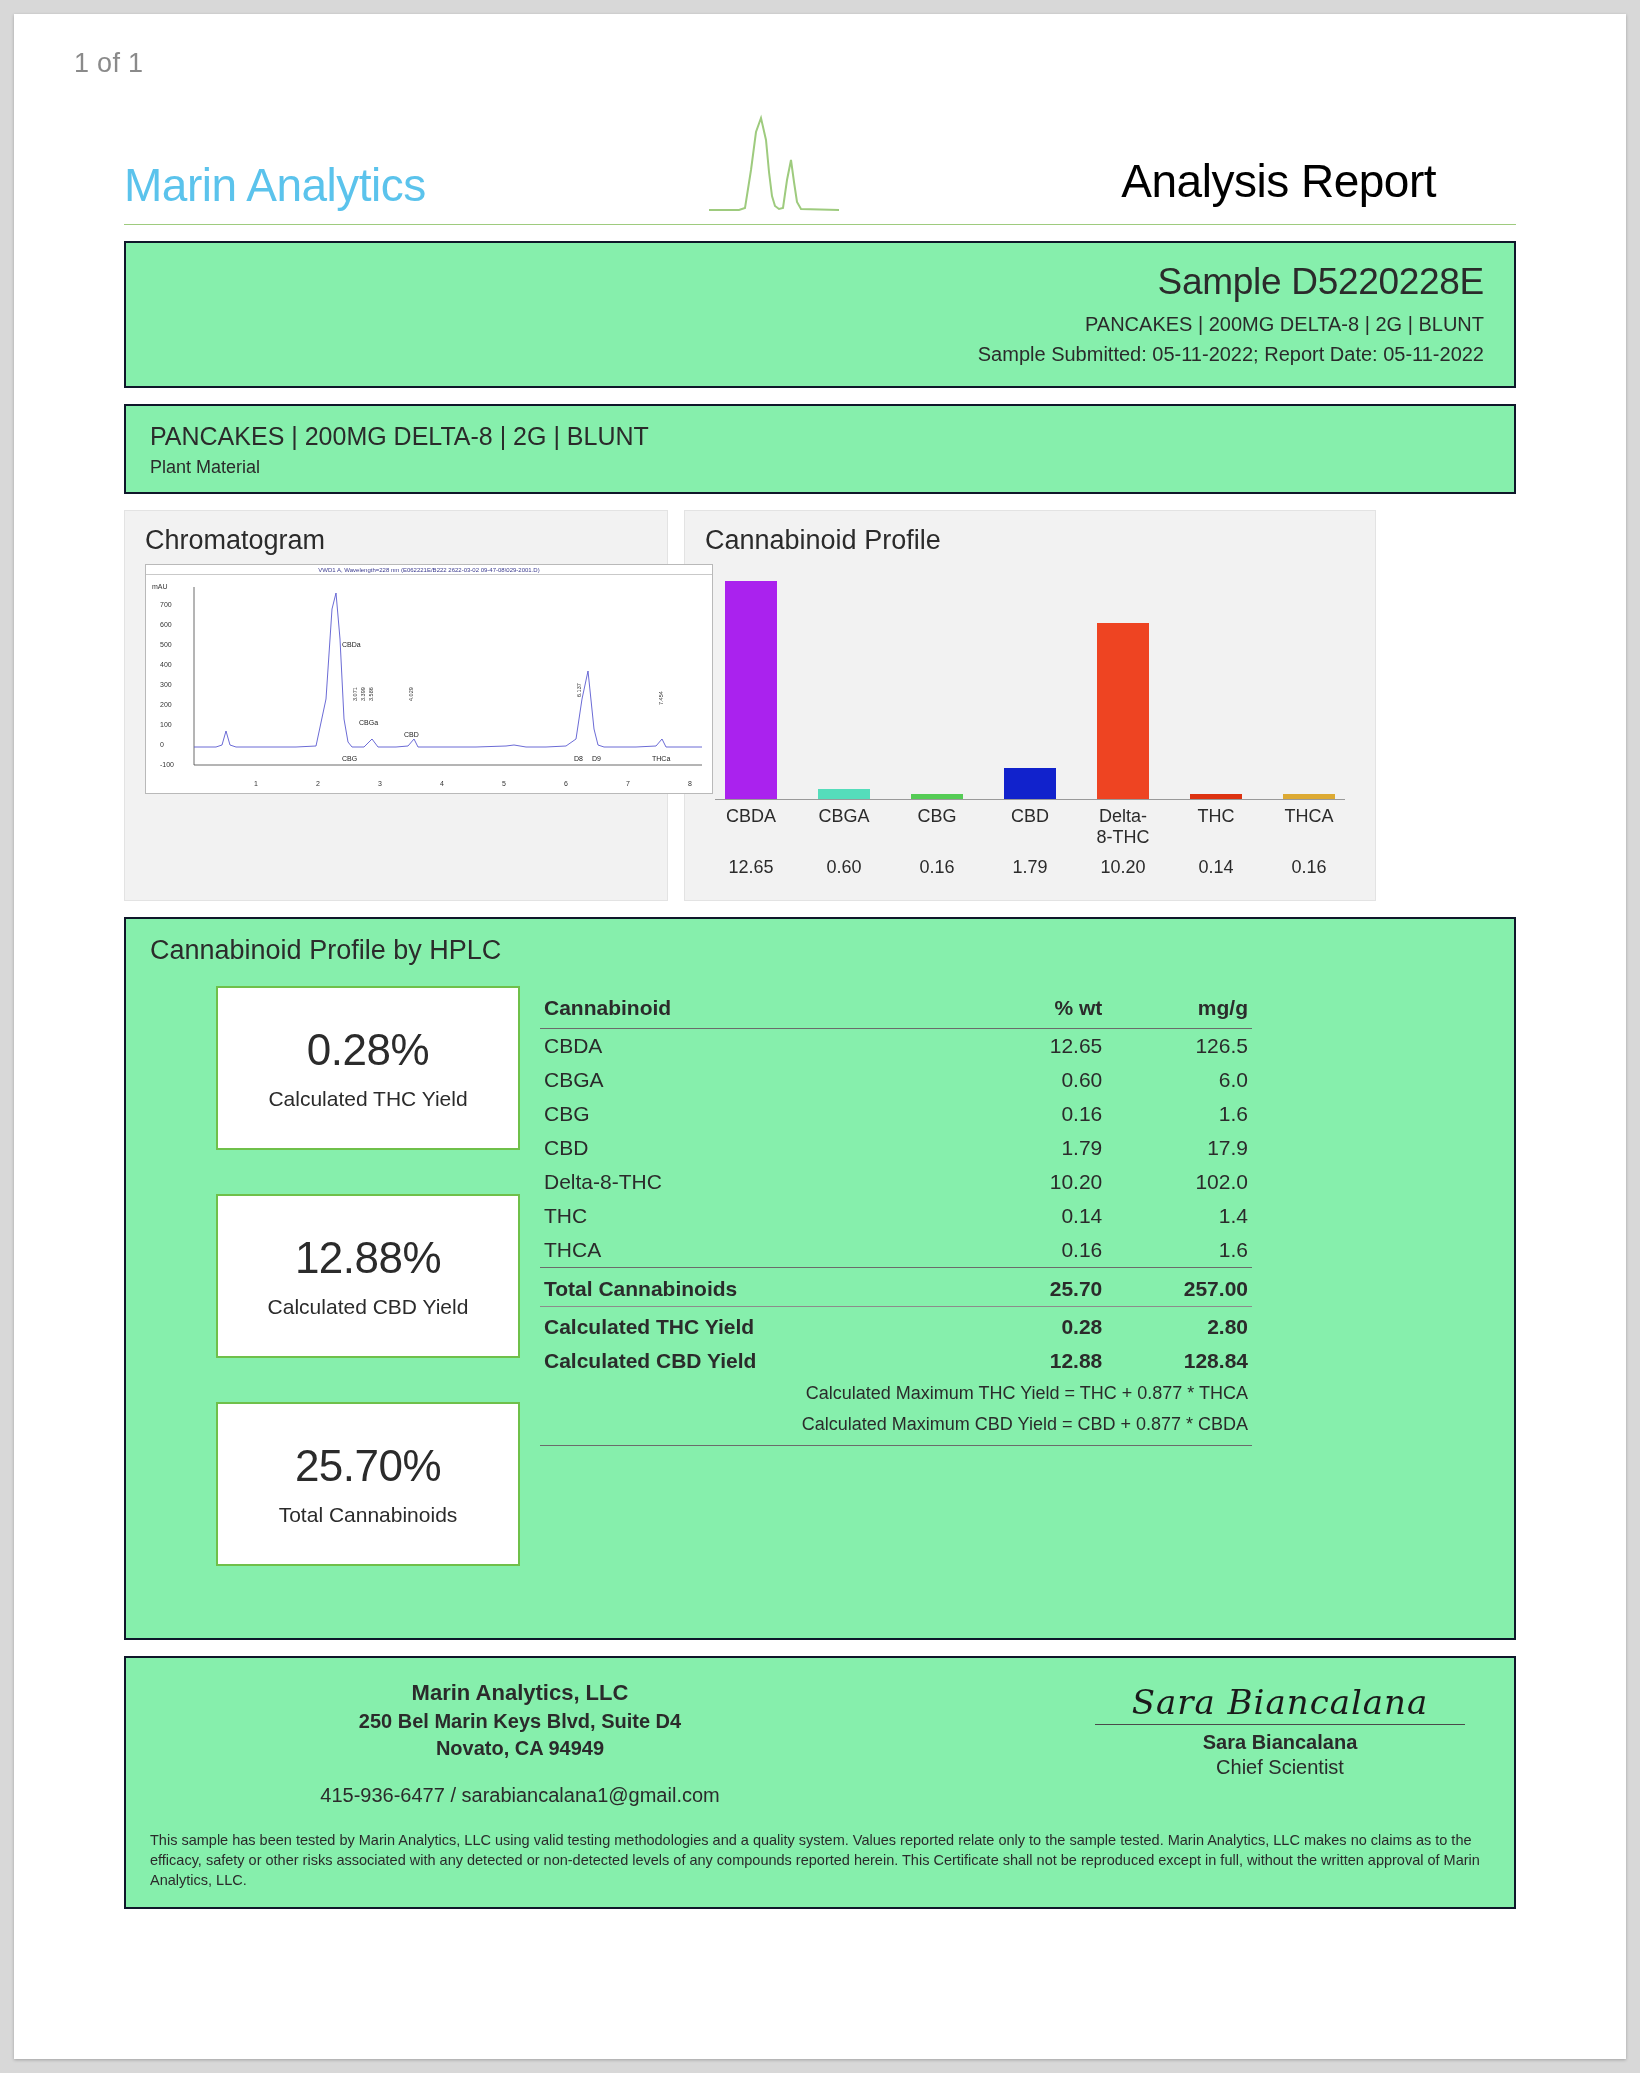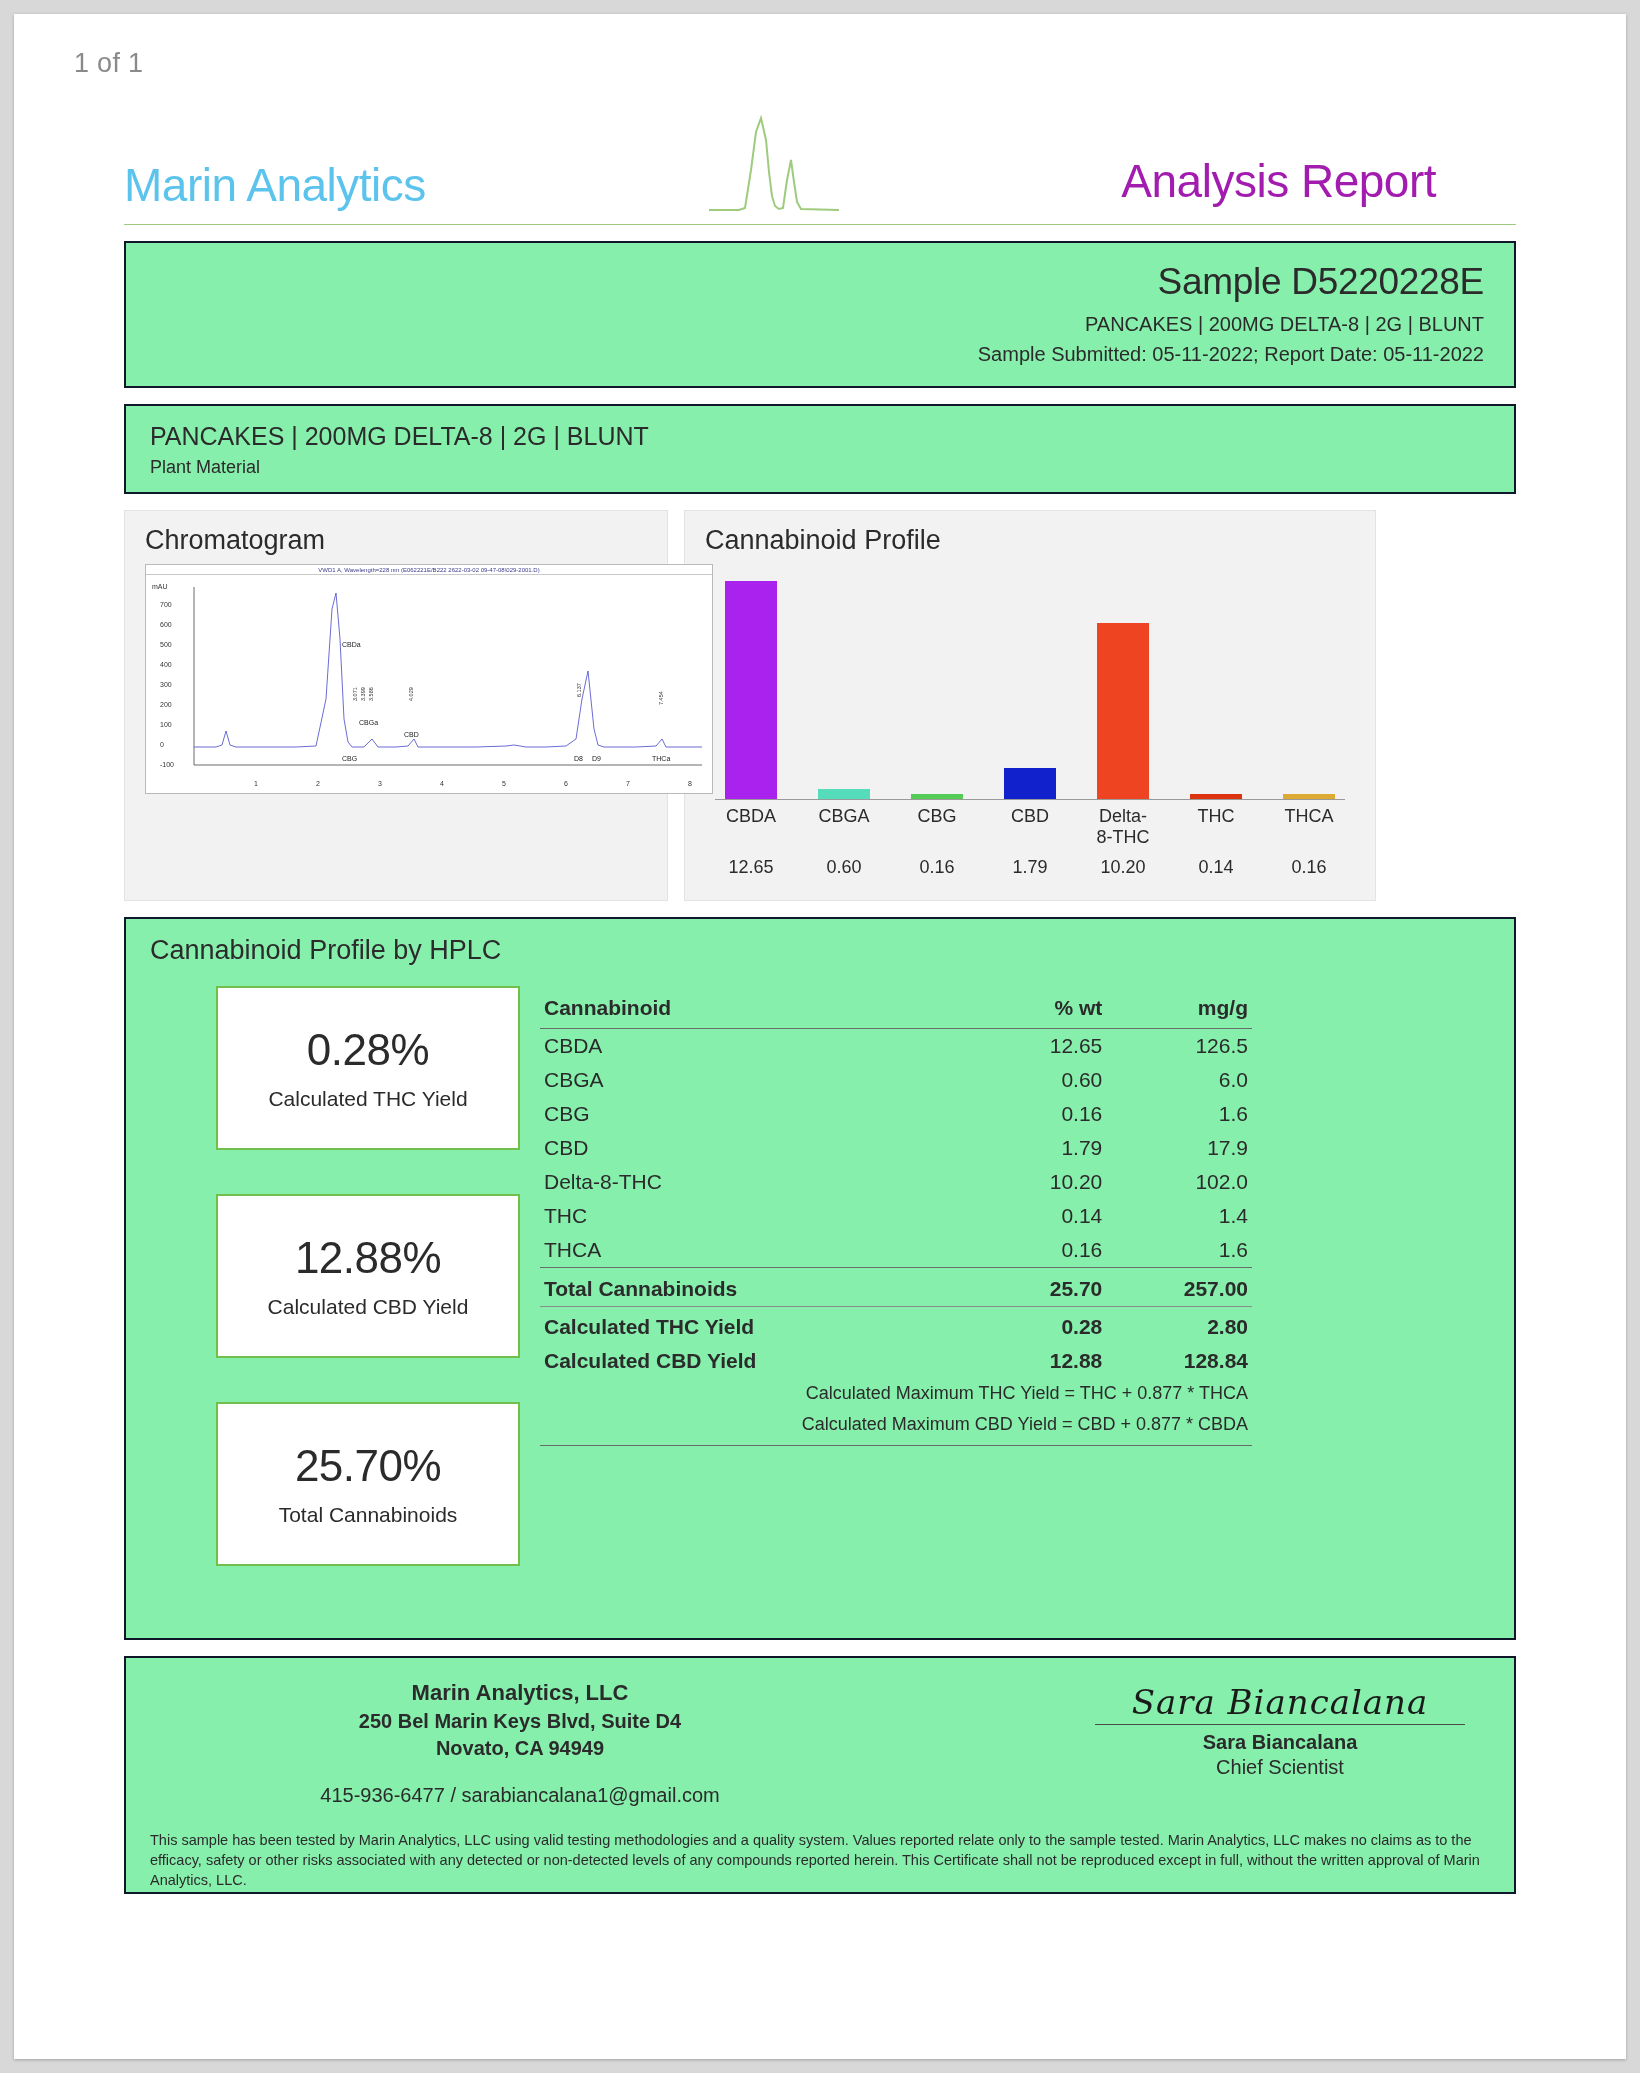--- a/index.html
+++ b/index.html
@@ -55,21 +55,21 @@
     padding-bottom: 10px;
   }
   .header-chrom {
     width: 130px;
     height: 110px;
     position: relative;
     margin-bottom: -2px;
   }
   .report-title {
     font-size: 46px;
-    color: #a21caf;
+    color: #000000;
     letter-spacing: -0.5px;
     padding-bottom: 10px;
     padding-right: 80px;
   }
 
   
   .panel {
     background: #86efac;
     border: 2px solid #0f172a;
     margin-top: 16px;
@@ -262,21 +262,21 @@
   tr.yield td { font-weight: bold; }
   tr.yield.first td { padding-top: 8px; border-top: 1px solid #8c8c8c; }
   .formula-row td {
     font-size: 18px;
     text-align: left;
     padding-top: 8px;
   }
   .formula-row.last td { border-bottom: 1.5px solid #6b6b6b; padding-bottom: 10px; }
 
   
-  .footer-panel { padding: 22px 24px 2px 24px; }
+  .footer-panel { padding: 22px 24px 17px 24px; }
   .footer-top { display: flex; justify-content: space-between; align-items: flex-start; }
   .lab-info { width: 660px; text-align: center; padding-left: 40px; }
   .lab-name { font-size: 22px; font-weight: bold; color: #2b2b2b; }
   .lab-line { font-size: 20px; color: #2b2b2b; margin-top: 4px; font-weight: bold; }
   .lab-contact { font-size: 20px; color: #2b2b2b; margin-top: 24px; }
   .sign-block { width: 420px; text-align: center; position: relative; }
   .sig {
     font-family: "DejaVu Serif", serif;
     font-style: italic;
     font-size: 34px;

